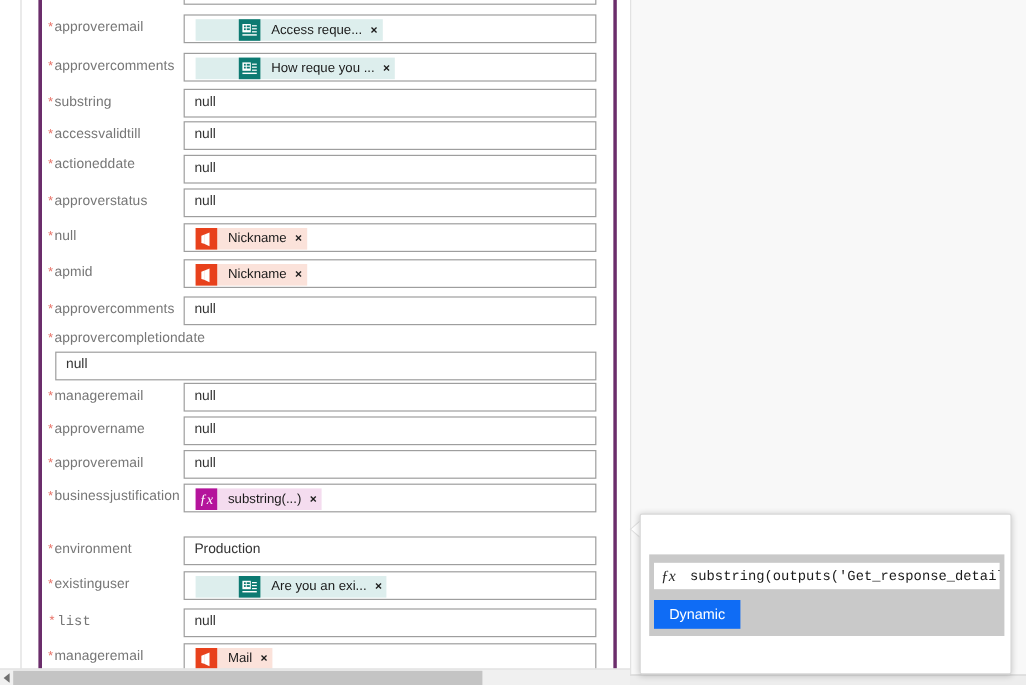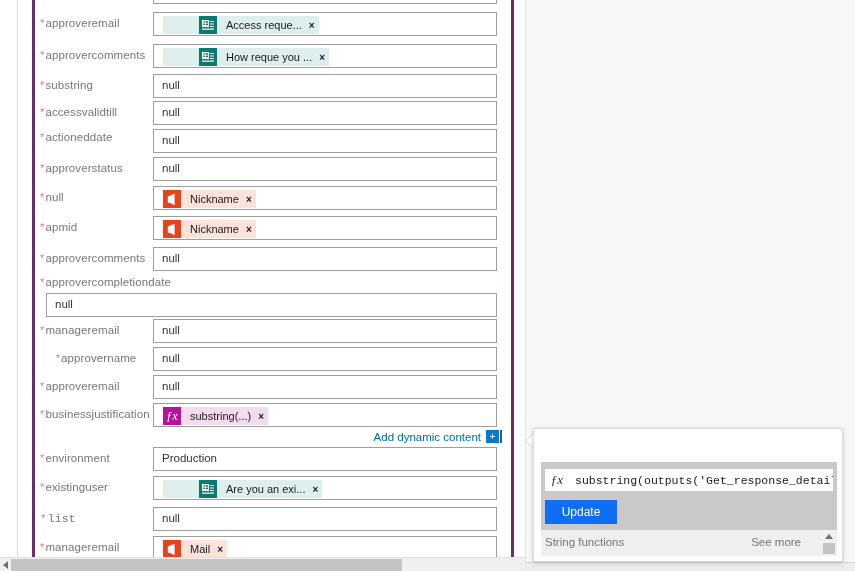--- a/index.html
+++ b/index.html
@@ -481,21 +481,21 @@
             <div class="field-text">null</div>
           </div>
         </div>
         <div class="row" style="top: 319px;">
           <div class="row-label" style="top: 5px;"><span class="req-star">*</span><span>manageremail</span></div>
           <div class="field-box" style="top: 0px;">
             <div class="field-text">null</div>
           </div>
         </div>
         <div class="row" style="top: 347px;">
-          <div class="row-label" style="top: 5px; text-align: center;"><span class="req-star">*</span><span>approvername</span></div>
+          <div class="row-label" style="top: 5px;"><span class="req-star">*</span><span>approvername</span></div>
           <div class="field-box" style="top: 0px;">
             <div class="field-text">null</div>
           </div>
         </div>
         <div class="row" style="top: 375px;">
           <div class="row-label" style="top: 5px;"><span class="req-star">*</span><span>approveremail</span></div>
           <div class="field-box" style="top: 0px;">
             <div class="field-text">null</div>
           </div>
         </div>
@@ -555,48 +555,35 @@
                   <path d="M8.6 0.8 L8.6 12.2 L4.1 10.1 L4.1 2.6 Z" fill="#ffffff"></path>
                 </svg>
               </div>
               <span class="chip-label">Mail</span>
               <span class="chip-x">×</span>
             </div>
           </div>
         </div>
       </div>
 
-    <div id="add-dynamic">
-      <span id="add-dynamic-link">Add dynamic content</span><span id="add-dynamic-plus">+</span><span id="add-dynamic-caret"></span>
-    </div>
   </div>
 </div>
 
 <div id="hscroll">
   <div id="hscroll-left-arrow">
       <i></i>
     </div>
   <div id="hscroll-thumb"></div>
 </div>
 
 <div id="expr-tail"></div>
 <div id="expr-panel">
 
 
   <div id="expr-body">
     <div id="expr-input-wrap">
       <div id="expr-fx">ƒx</div>
       <div id="expr-input-text">substring(outputs('Get_response_detail</div>
     </div>
-    <div id="expr-update">Update</div>
+    <div id="expr-update">Dynamic</div>
   </div>
 
-  <div id="expr-footer">
-    <div id="expr-footer-label">String functions</div>
-    <div id="expr-footer-more">See more</div>
-    <div id="expr-vscroll">
-      <div id="expr-vscroll-arrow">
-          <i></i>
-        </div>
-      <div id="expr-vscroll-thumb"></div>
-    </div>
-  </div>
 </div>
 
 </body></html>

